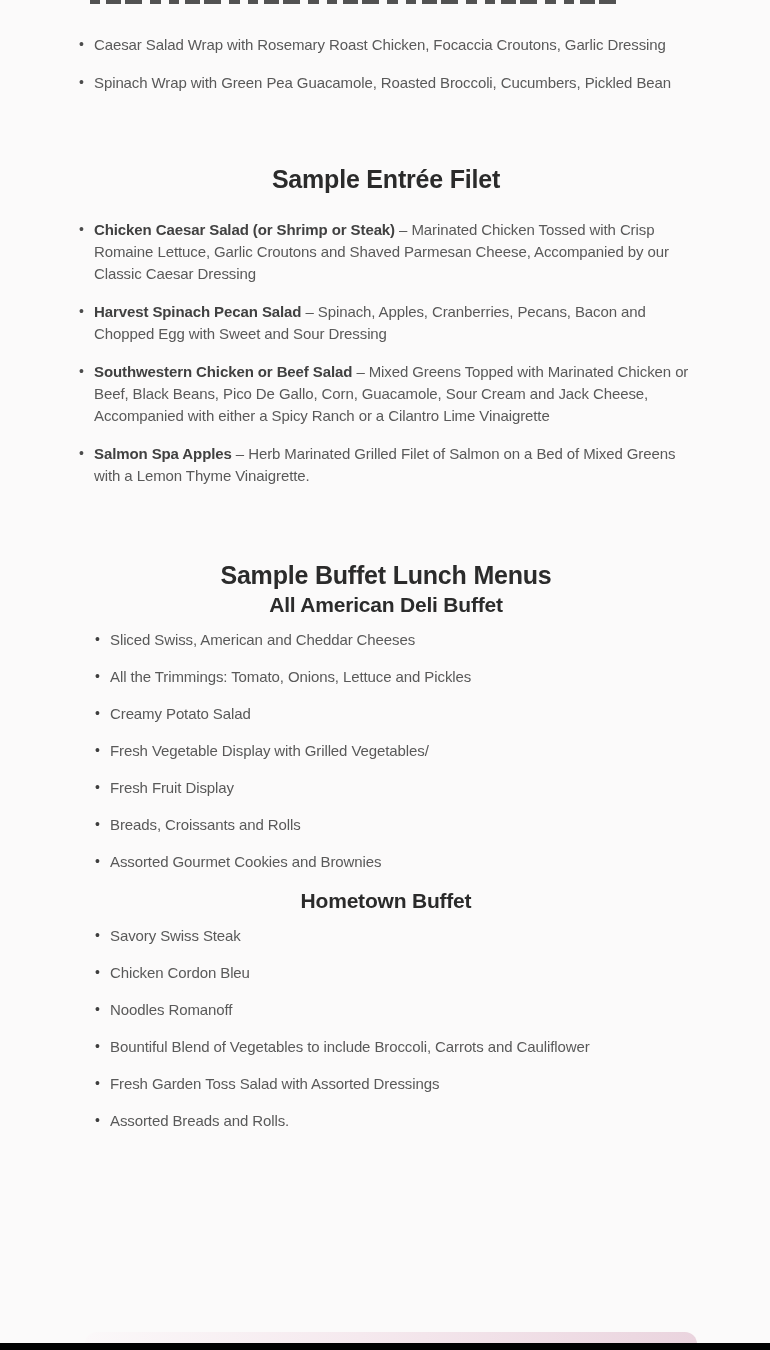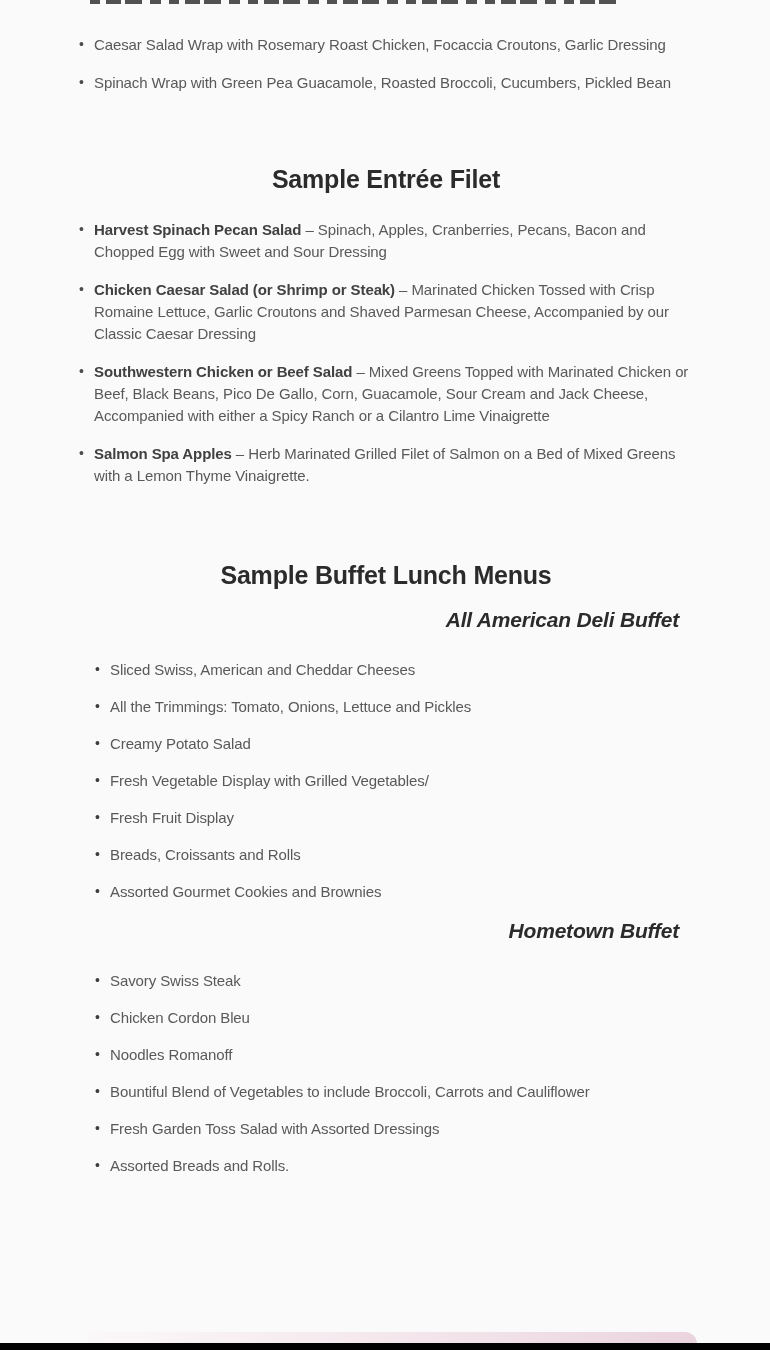--- a/index.html
+++ b/index.html
@@ -58,28 +58,27 @@
     line-height: 33px;
     font-weight: 700;
     color: #2b2b2b;
     text-align: center;
     letter-spacing: -0.2px;
   }
   .entree-title { margin-top: 69px; }
   .salads-list { padding-top: 23px; }
   .buffet-title { margin-top: 72px; }
   h2.menu-name {
-    margin: 15px;
+    margin: 0;
     font-size: 21px;
     line-height: 26px;
     font-weight: 700;
     color: #2b2b2b;
-    text-align: right;
+    text-align: center;
     letter-spacing: -0.2px;
-    font-style: italic;
   }
   .menu-name-first { margin-top: 16px; }
   .menu-name-second { margin-top: 45px; }
   .buffet-list {
     margin-left: 16px;
     padding-top: 11px;
   }
   .buffet-list li { margin-bottom: 15px; }
   .buffet-list li::before { color: #3e3e3e; }
   
@@ -109,22 +108,22 @@
 <div class="content">
 
   <ul class="wraps-list">
       <li>Caesar Salad Wrap with Rosemary Roast Chicken, Focaccia Croutons, Garlic Dressing</li>
       <li>Spinach Wrap with Green Pea Guacamole, Roasted Broccoli, Cucumbers, Pickled Bean</li>
     </ul>
 
   <h1 class="entree-title">Sample Entrée Filet</h1>
 
   <ul class="salads-list">
+      <li><span class="item-name">Chicken Caesar Salad (or Shrimp or Steak) </span><span class="item-desc">– Marinated Chicken Tossed with Crisp Romaine Lettuce, Garlic Croutons and Shaved Parmesan Cheese, Accompanied by our Classic Caesar Dressing</span></li>
       <li><span class="item-name">Harvest Spinach Pecan Salad </span><span class="item-desc">– Spinach, Apples, Cranberries, Pecans, Bacon and Chopped Egg with Sweet and Sour Dressing</span></li>
-      <li><span class="item-name">Chicken Caesar Salad (or Shrimp or Steak) </span><span class="item-desc">– Marinated Chicken Tossed with Crisp Romaine Lettuce, Garlic Croutons and Shaved Parmesan Cheese, Accompanied by our Classic Caesar Dressing</span></li>
       <li><span class="item-name">Southwestern Chicken or Beef Salad </span><span class="item-desc">– Mixed Greens Topped with Marinated Chicken or Beef, Black Beans, Pico De Gallo, Corn, Guacamole, Sour Cream and Jack Cheese, Accompanied with either a Spicy Ranch or a Cilantro Lime Vinaigrette</span></li>
       <li><span class="item-name">Salmon Spa Apples </span><span class="item-desc">– Herb Marinated Grilled Filet of Salmon on a Bed of Mixed Greens with a Lemon Thyme Vinaigrette.</span></li>
     </ul>
 
   <h1 class="buffet-title">Sample Buffet Lunch Menus</h1>
 
   <h2 class="menu-name menu-name-first">All American Deli Buffet</h2>
 
   <ul class="buffet-list">
       <li>Sliced Swiss, American and Cheddar Cheeses</li>

